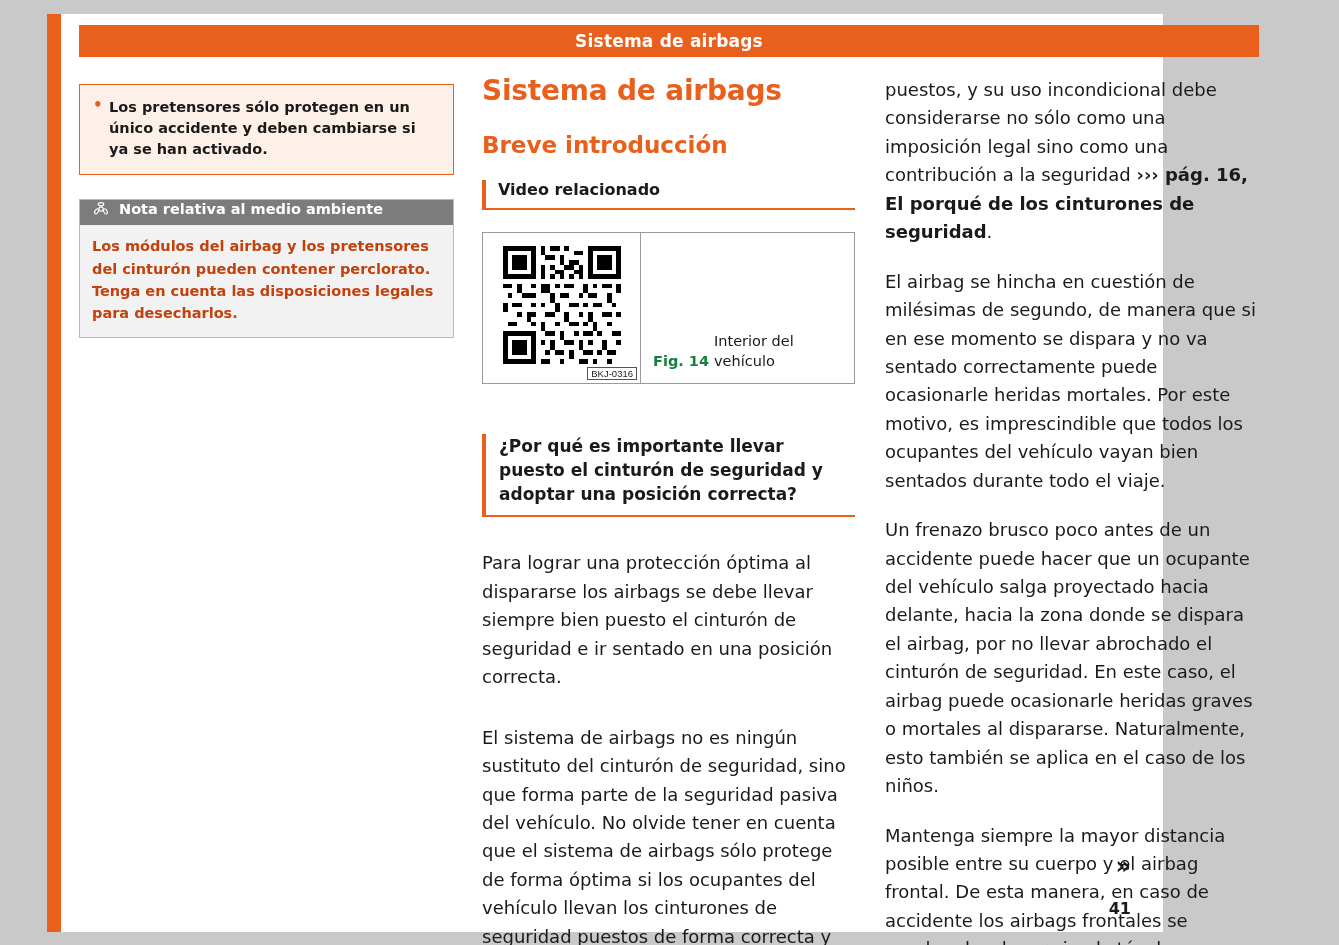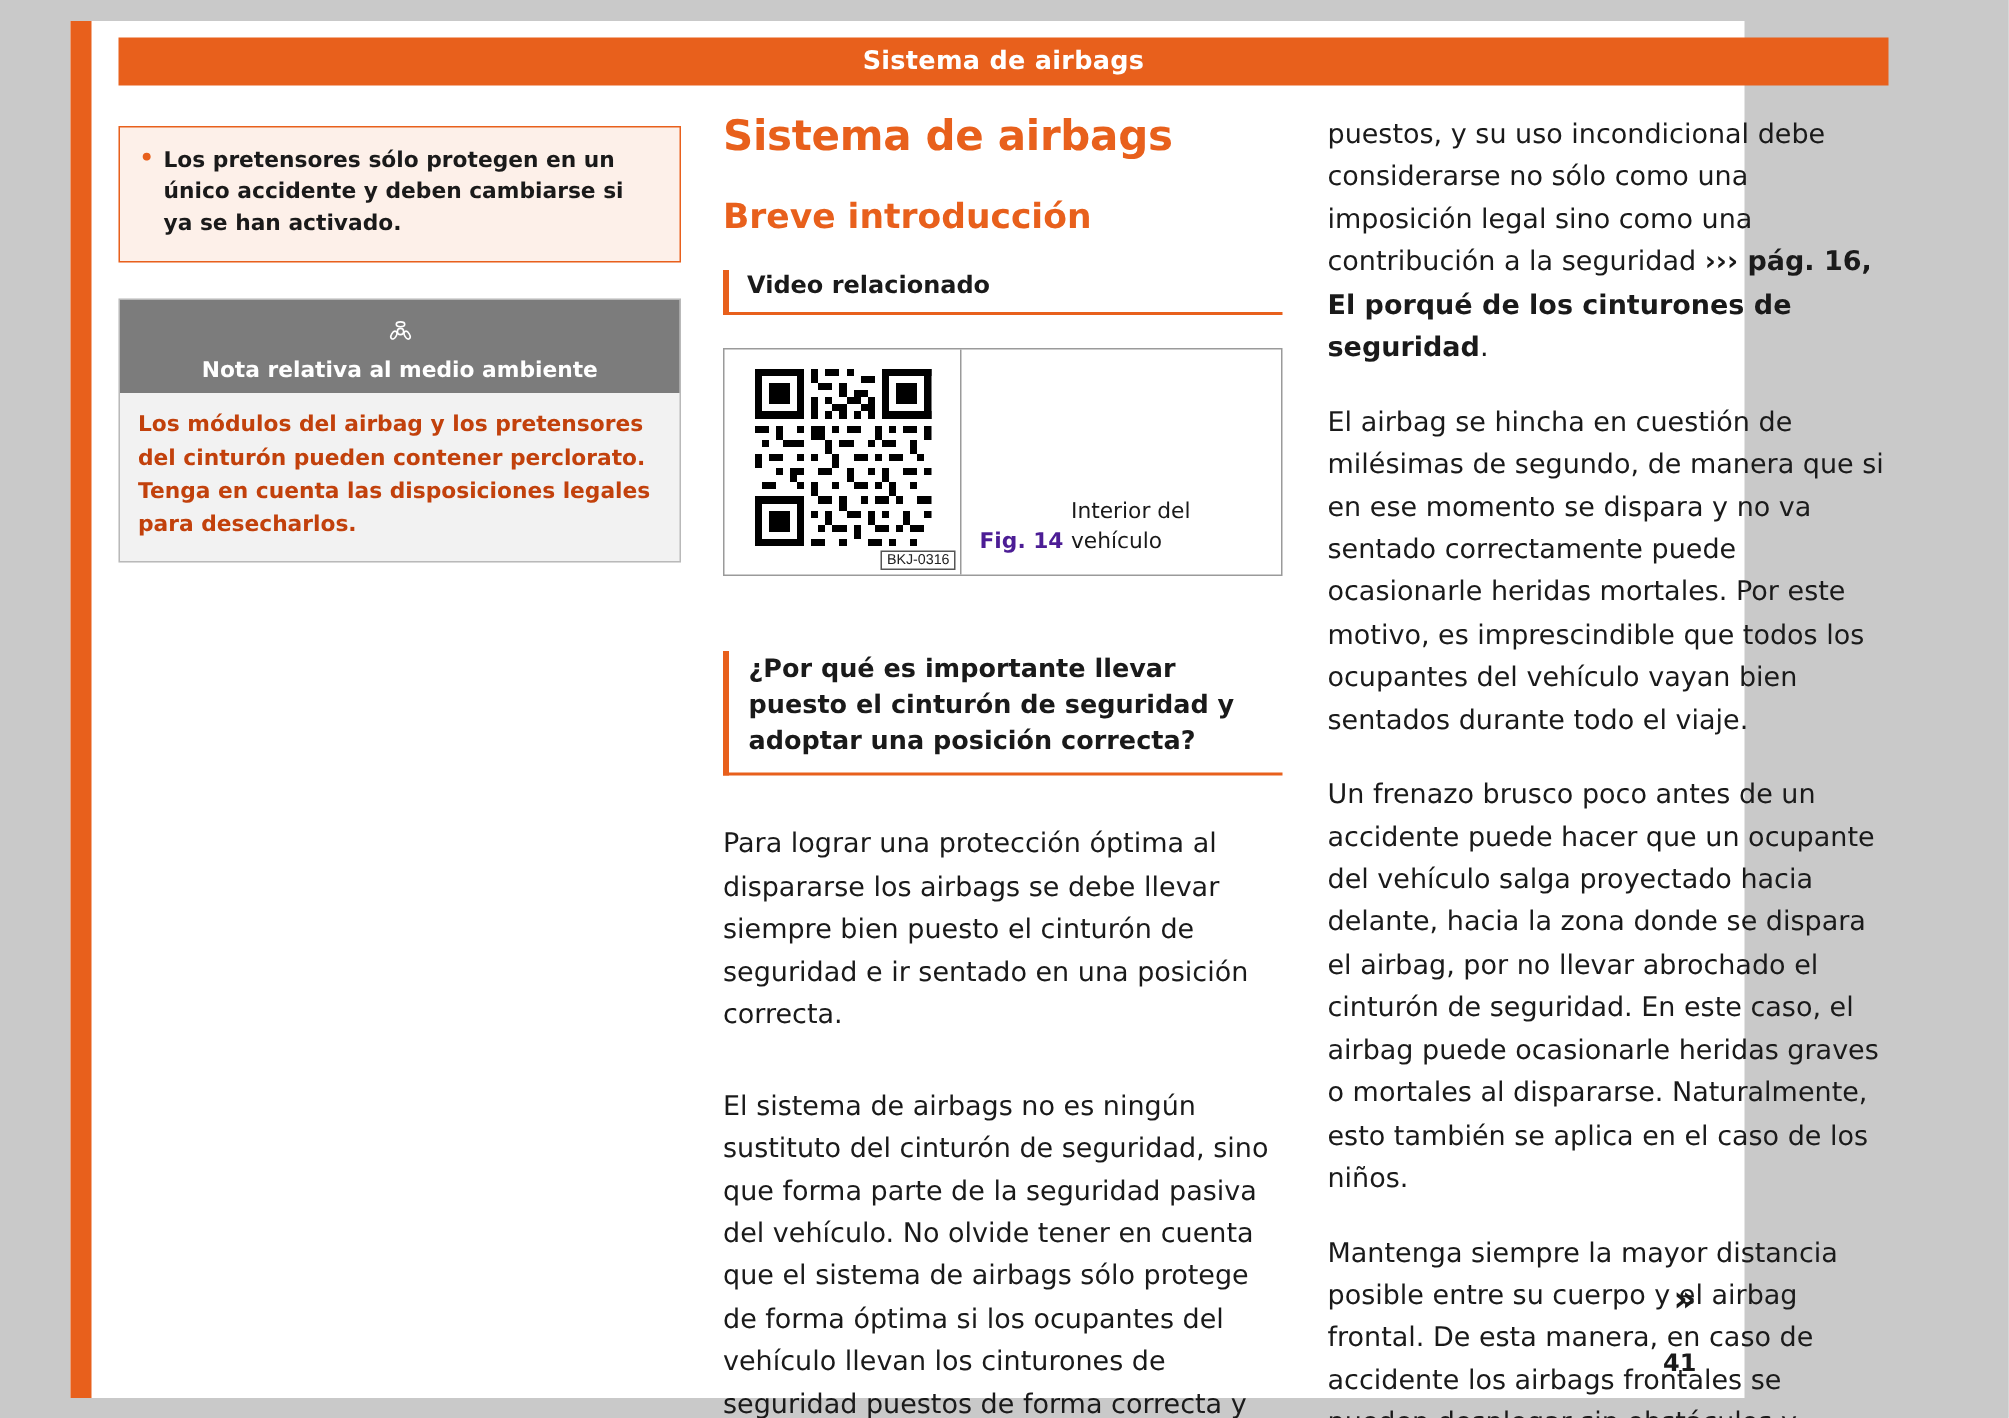--- a/index.html
+++ b/index.html
@@ -83,25 +83,24 @@
     margin-top: 24px;
     border: 1px solid #b9b9b9;
     background: #f2f2f2;
     box-sizing: border-box;
   }
   .note-head {
     background: #7c7c7c;
     color: #ffffff;
     font-size: 14.5px;
     font-weight: bold;
-    padding: 12px 12px 7px 12px;
+    padding: 0 12px 7px 12px;
     display: flex;
     align-items: center;
     gap: 9px;
-    flex-direction: column;
   }
   .note-icon {
     display: inline-flex;
     align-items: center;
     justify-content: center;
     width: 18px;
     height: 18px;
   }
   .note-body {
     font-size: 14.5px;
@@ -178,21 +177,21 @@
   .fig-caption {
     flex: 1;
     display: flex;
     align-items: flex-end;
     padding: 0 10px 12px 12px;
     font-size: 14.5px;
     line-height: 1.35;
     color: #1a1a1a;
   }
   .fig-caption b {
-    color: #4c1d95;
+    color: #15803d;
     font-weight: bold;
     margin-right: 5px;
     white-space: nowrap;
   }
 
   .question-head {
     margin-top: 50px;
     border-left: 4px solid #e8601c;
     border-bottom: 2px solid #e8601c;
     padding: 0 0 9px 13px;

